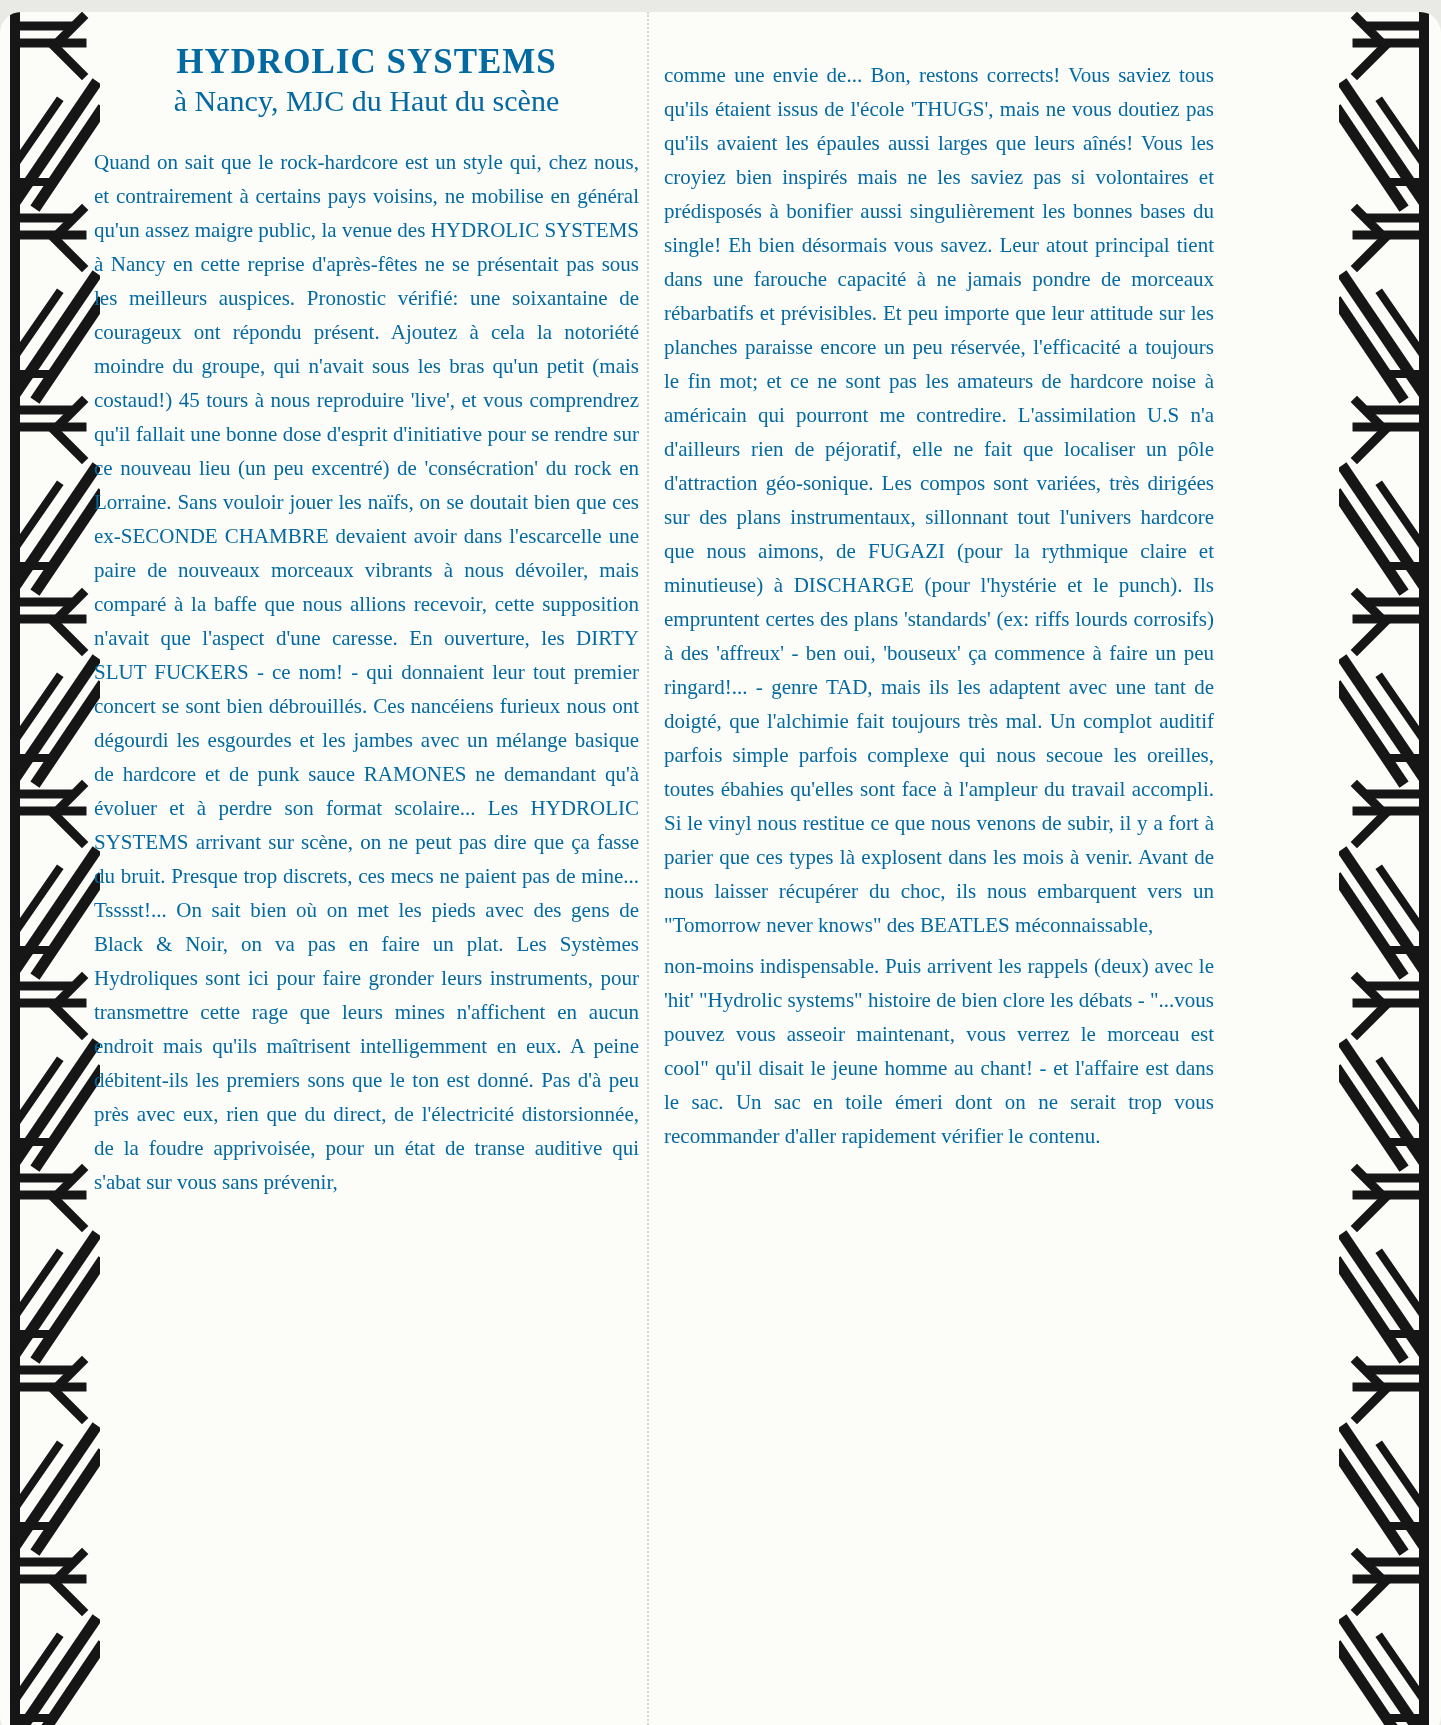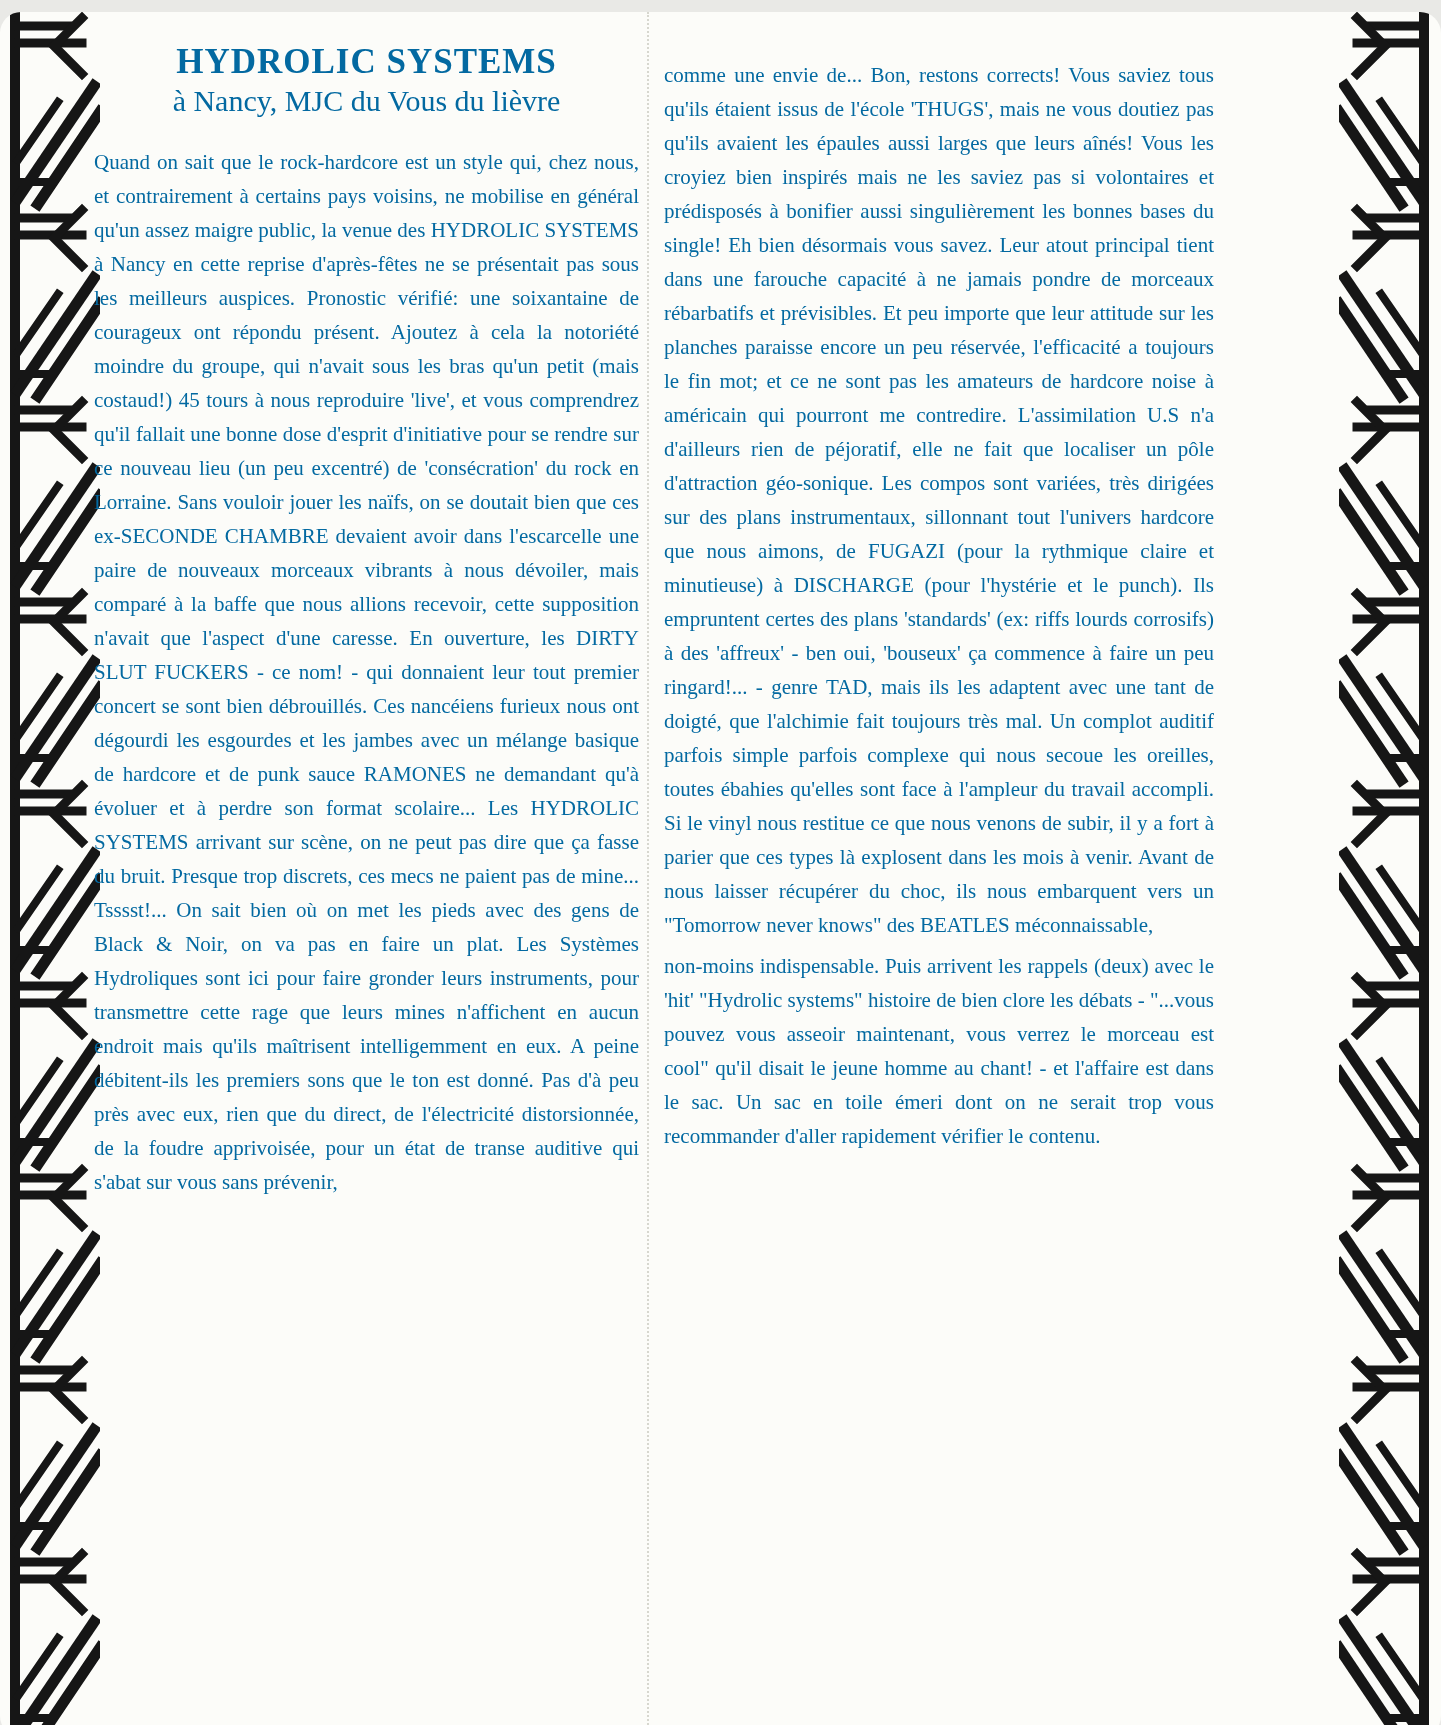--- a/index.html
+++ b/index.html
@@ -106,21 +106,21 @@
           <use href="#motifR" y="1536"></use>
       </g>
     </svg>
   </div>
 
   <div class="gutter-line"></div>
 
   <div class="col col-left">
     <div class="headline">
       <div class="title">HYDROLIC SYSTEMS</div>
-      <div class="subtitle">à Nancy, MJC du Vous du lièvre</div>
+      <div class="subtitle">à Nancy, MJC du Haut du scène</div>
     </div>
     <p class="body-text">Quand on sait que le rock-hardcore est un style qui, chez nous, et contrairement à certains pays voisins, ne mobilise en général qu'un assez maigre public, la venue des HYDROLIC SYSTEMS à Nancy en cette reprise d'après-fêtes ne se présentait pas sous les meilleurs auspices. Pronostic vérifié: une soixantaine de courageux ont répondu présent. Ajoutez à cela la notoriété moindre du groupe, qui n'avait sous les bras qu'un petit (mais costaud!) 45 tours à nous reproduire 'live', et vous comprendrez qu'il fallait une bonne dose d'esprit d'initiative pour se rendre sur ce nouveau lieu (un peu excentré) de 'consécration' du rock en Lorraine. Sans vouloir jouer les naïfs, on se doutait bien que ces ex-SECONDE CHAMBRE devaient avoir dans l'escarcelle une paire de nouveaux morceaux vibrants à nous dévoiler, mais comparé à la baffe que nous allions recevoir, cette supposition n'avait que l'aspect d'une caresse. En ouverture, les DIRTY SLUT FUCKERS - ce nom! - qui donnaient leur tout premier concert se sont bien débrouillés. Ces nancéiens furieux nous ont dégourdi les esgourdes et les jambes avec un mélange basique de hardcore et de punk sauce RAMONES ne demandant qu'à évoluer et à perdre son format scolaire... Les HYDROLIC SYSTEMS arrivant sur scène, on ne peut pas dire que ça fasse du bruit. Presque trop discrets, ces mecs ne paient pas de mine... Tsssst!... On sait bien où on met les pieds avec des gens de Black &amp; Noir, on va pas en faire un plat. Les Systèmes Hydroliques sont ici pour faire gronder leurs instruments, pour transmettre cette rage que leurs mines n'affichent en aucun endroit mais qu'ils maîtrisent intelligemment en eux. A peine débitent-ils les premiers sons que le ton est donné. Pas d'à peu près avec eux, rien que du direct, de l'électricité distorsionnée, de la foudre apprivoisée, pour un état de transe auditive qui s'abat sur vous sans prévenir,</p>
   </div>
 
   <div class="col col-right">
     <p class="body-text">comme une envie de... Bon, restons corrects! Vous saviez tous qu'ils étaient issus de l'école 'THUGS', mais ne vous doutiez pas qu'ils avaient les épaules aussi larges que leurs aînés! Vous les croyiez bien inspirés mais ne les saviez pas si volontaires et prédisposés à bonifier aussi singulièrement les bonnes bases du single! Eh bien désormais vous savez. Leur atout principal tient dans une farouche capacité à ne jamais pondre de morceaux rébarbatifs et prévisibles. Et peu importe que leur attitude sur les planches paraisse encore un peu réservée, l'efficacité a toujours le fin mot; et ce ne sont pas les amateurs de hardcore noise à américain qui pourront me contredire. L'assimilation U.S n'a d'ailleurs rien de péjoratif, elle ne fait que localiser un pôle d'attraction géo-sonique. Les compos sont variées, très dirigées sur des plans instrumentaux, sillonnant tout l'univers hardcore que nous aimons, de FUGAZI (pour la rythmique claire et minutieuse) à DISCHARGE (pour l'hystérie et le punch). Ils empruntent certes des plans 'standards' (ex: riffs lourds corrosifs) à des 'affreux' - ben oui, 'bouseux' ça commence à faire un peu ringard!... - genre TAD, mais ils les adaptent avec une tant de doigté, que l'alchimie fait toujours très mal. Un complot auditif parfois simple parfois complexe qui nous secoue les oreilles, toutes ébahies qu'elles sont face à l'ampleur du travail accompli. Si le vinyl nous restitue ce que nous venons de subir, il y a fort à parier que ces types là explosent dans les mois à venir. Avant de nous laisser récupérer du choc, ils nous embarquent vers un "Tomorrow never knows" des BEATLES méconnaissable,</p>
     <p class="body-text para-gap">non-moins indispensable. Puis arrivent les rappels (deux) avec le 'hit' "Hydrolic systems" histoire de bien clore les débats - "...vous pouvez vous asseoir maintenant, vous verrez le morceau est cool" qu'il disait le jeune homme au chant! - et l'affaire est dans le sac. Un sac en toile émeri dont on ne serait trop vous recommander d'aller rapidement vérifier le contenu.</p>
   </div>
 
 </div>

